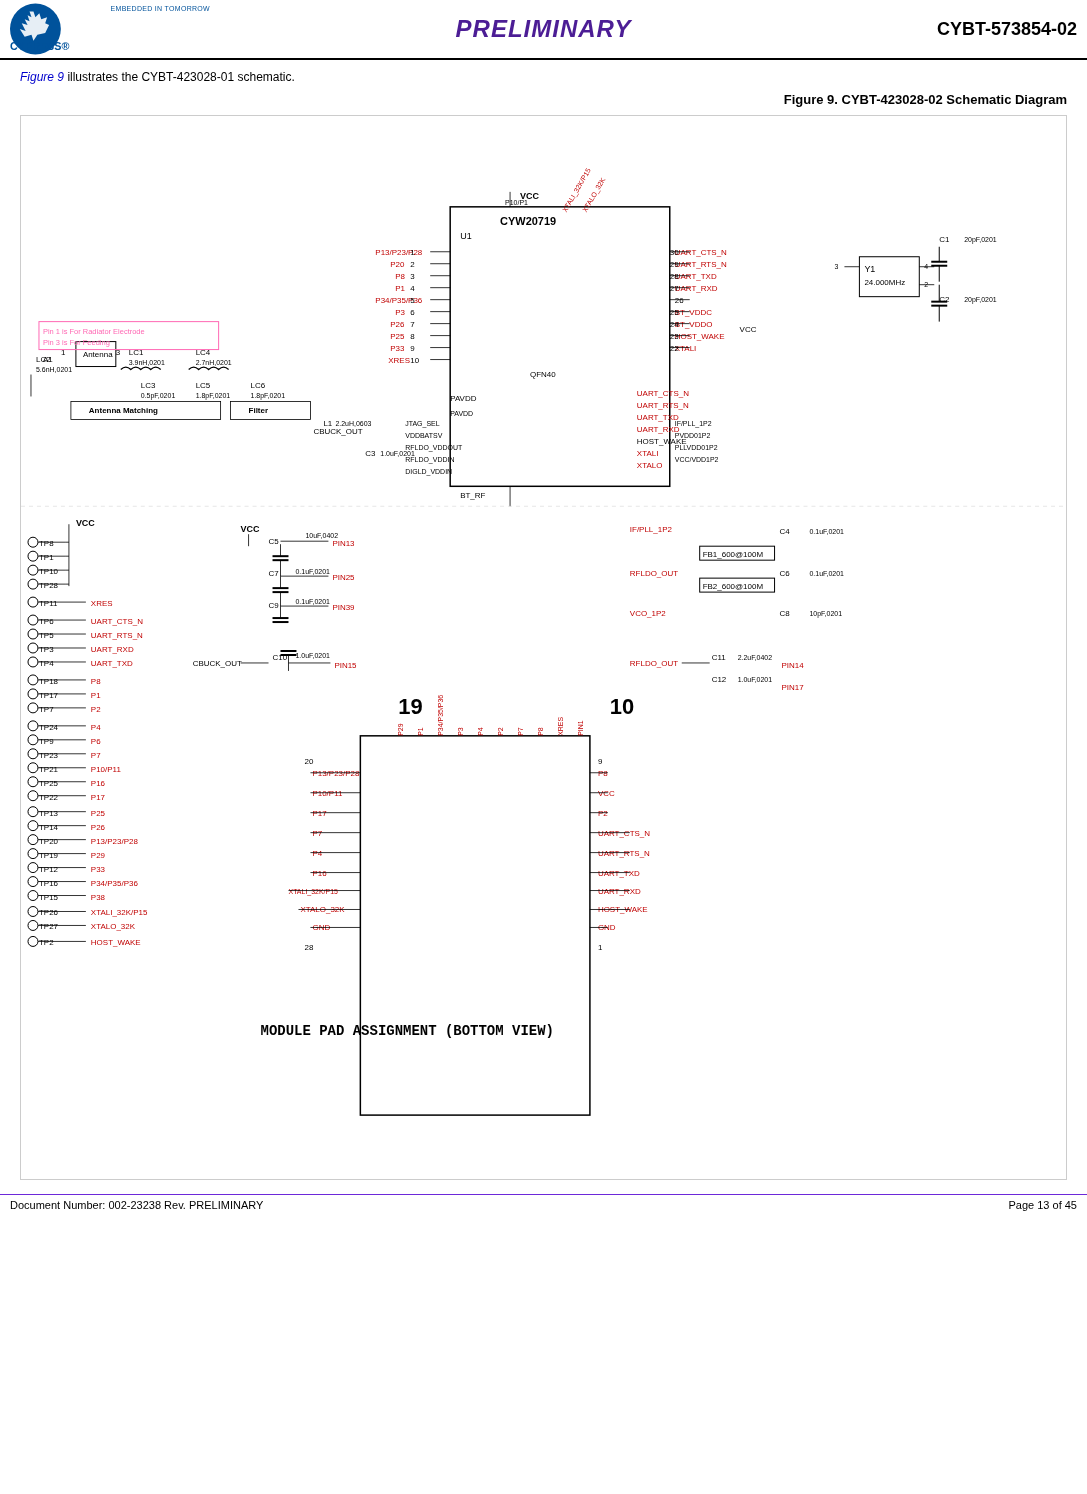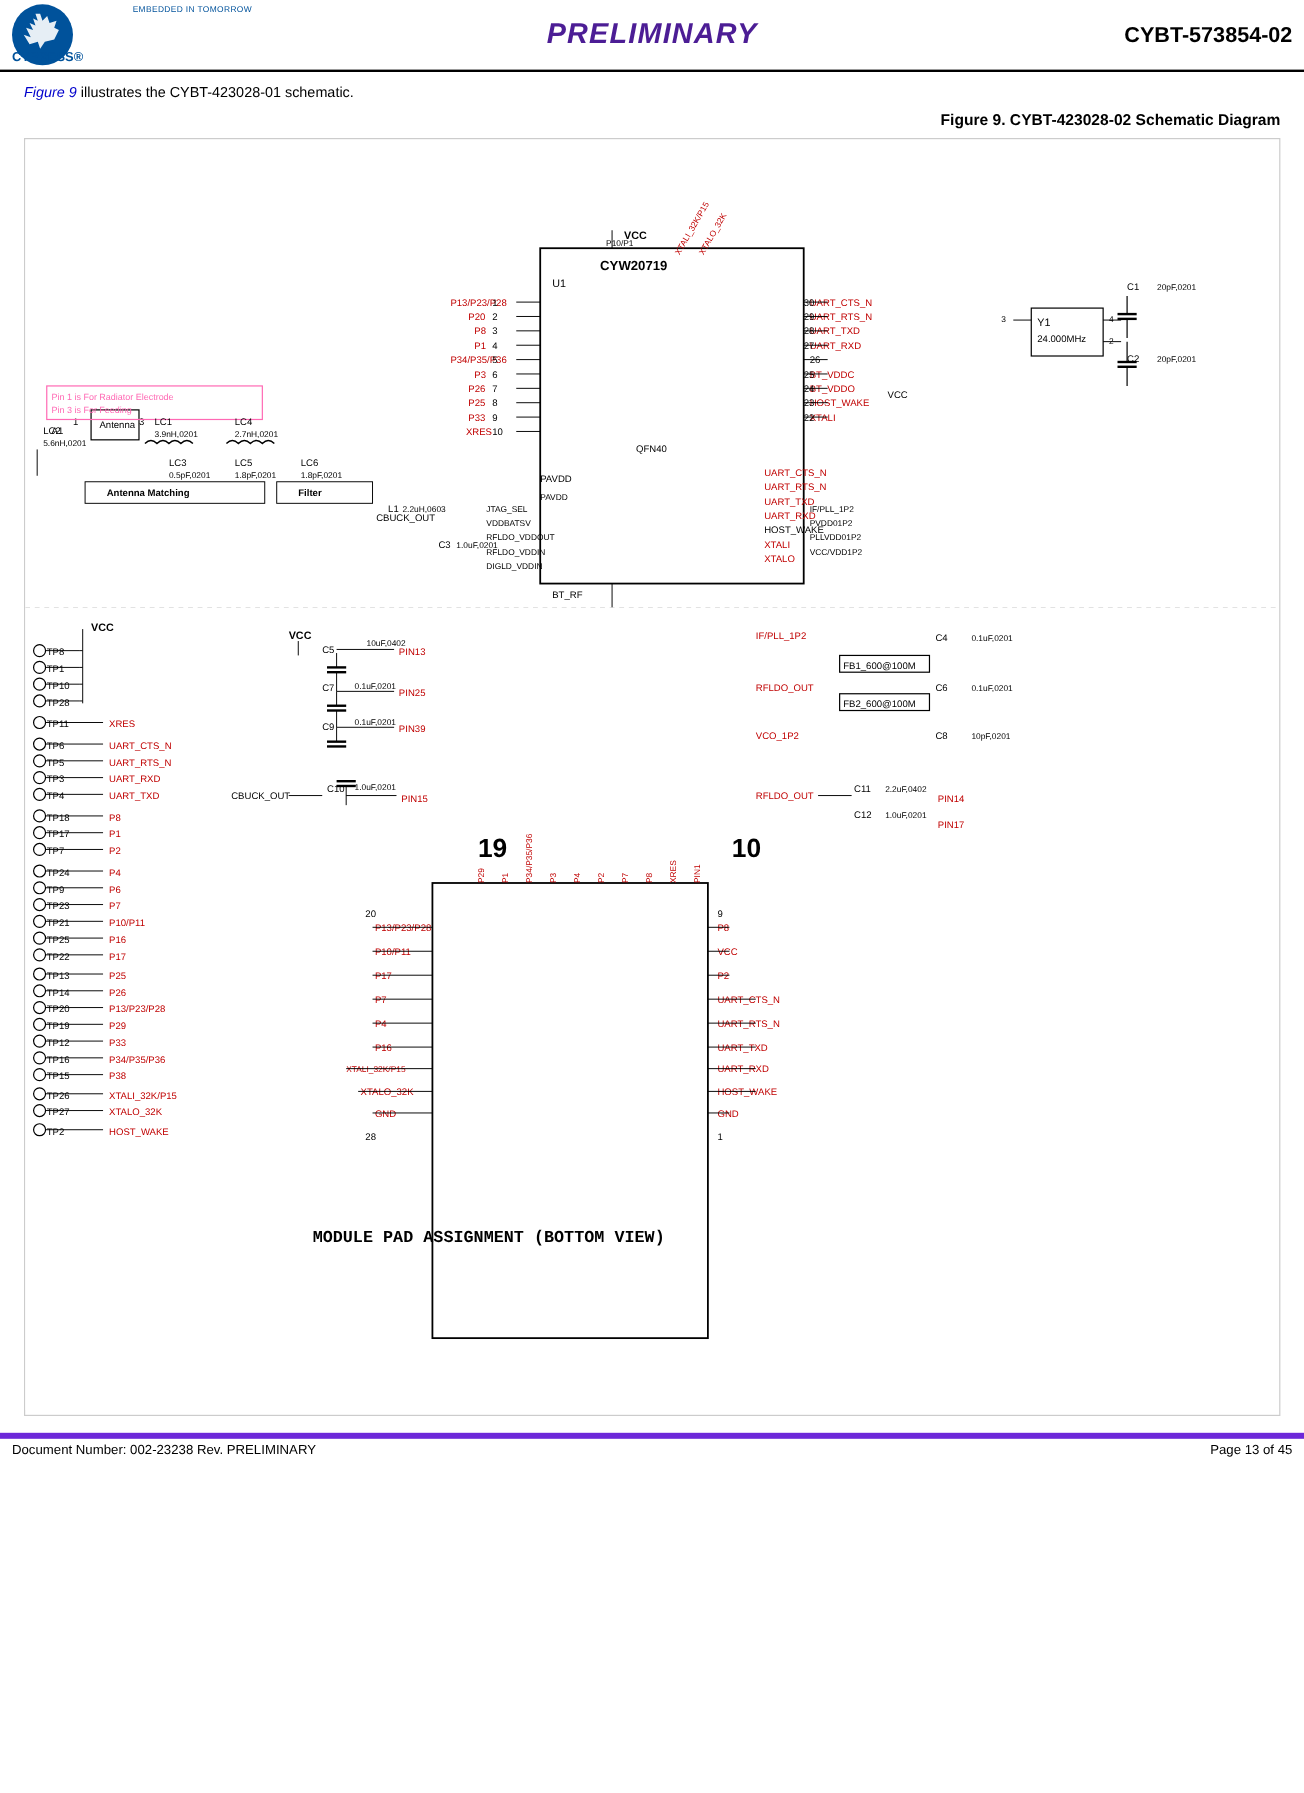--- a/index.html
+++ b/index.html
@@ -80,21 +80,21 @@
     }
 
     .schematic-svg {
       width: 100%;
     }
 
     
     .bottom-bar {
       display: flex;
       justify-content: space-between;
-      border-top: 5px solid #6d28d9;
+      border-top: 1px solid #6d28d9;
       padding: 4px 10px;
       margin-top: 4px;
       font-size: 11px;
     }
 
     .doc-number {
       font-size: 11px;
     }
     .page-number {
       font-size: 11px;

